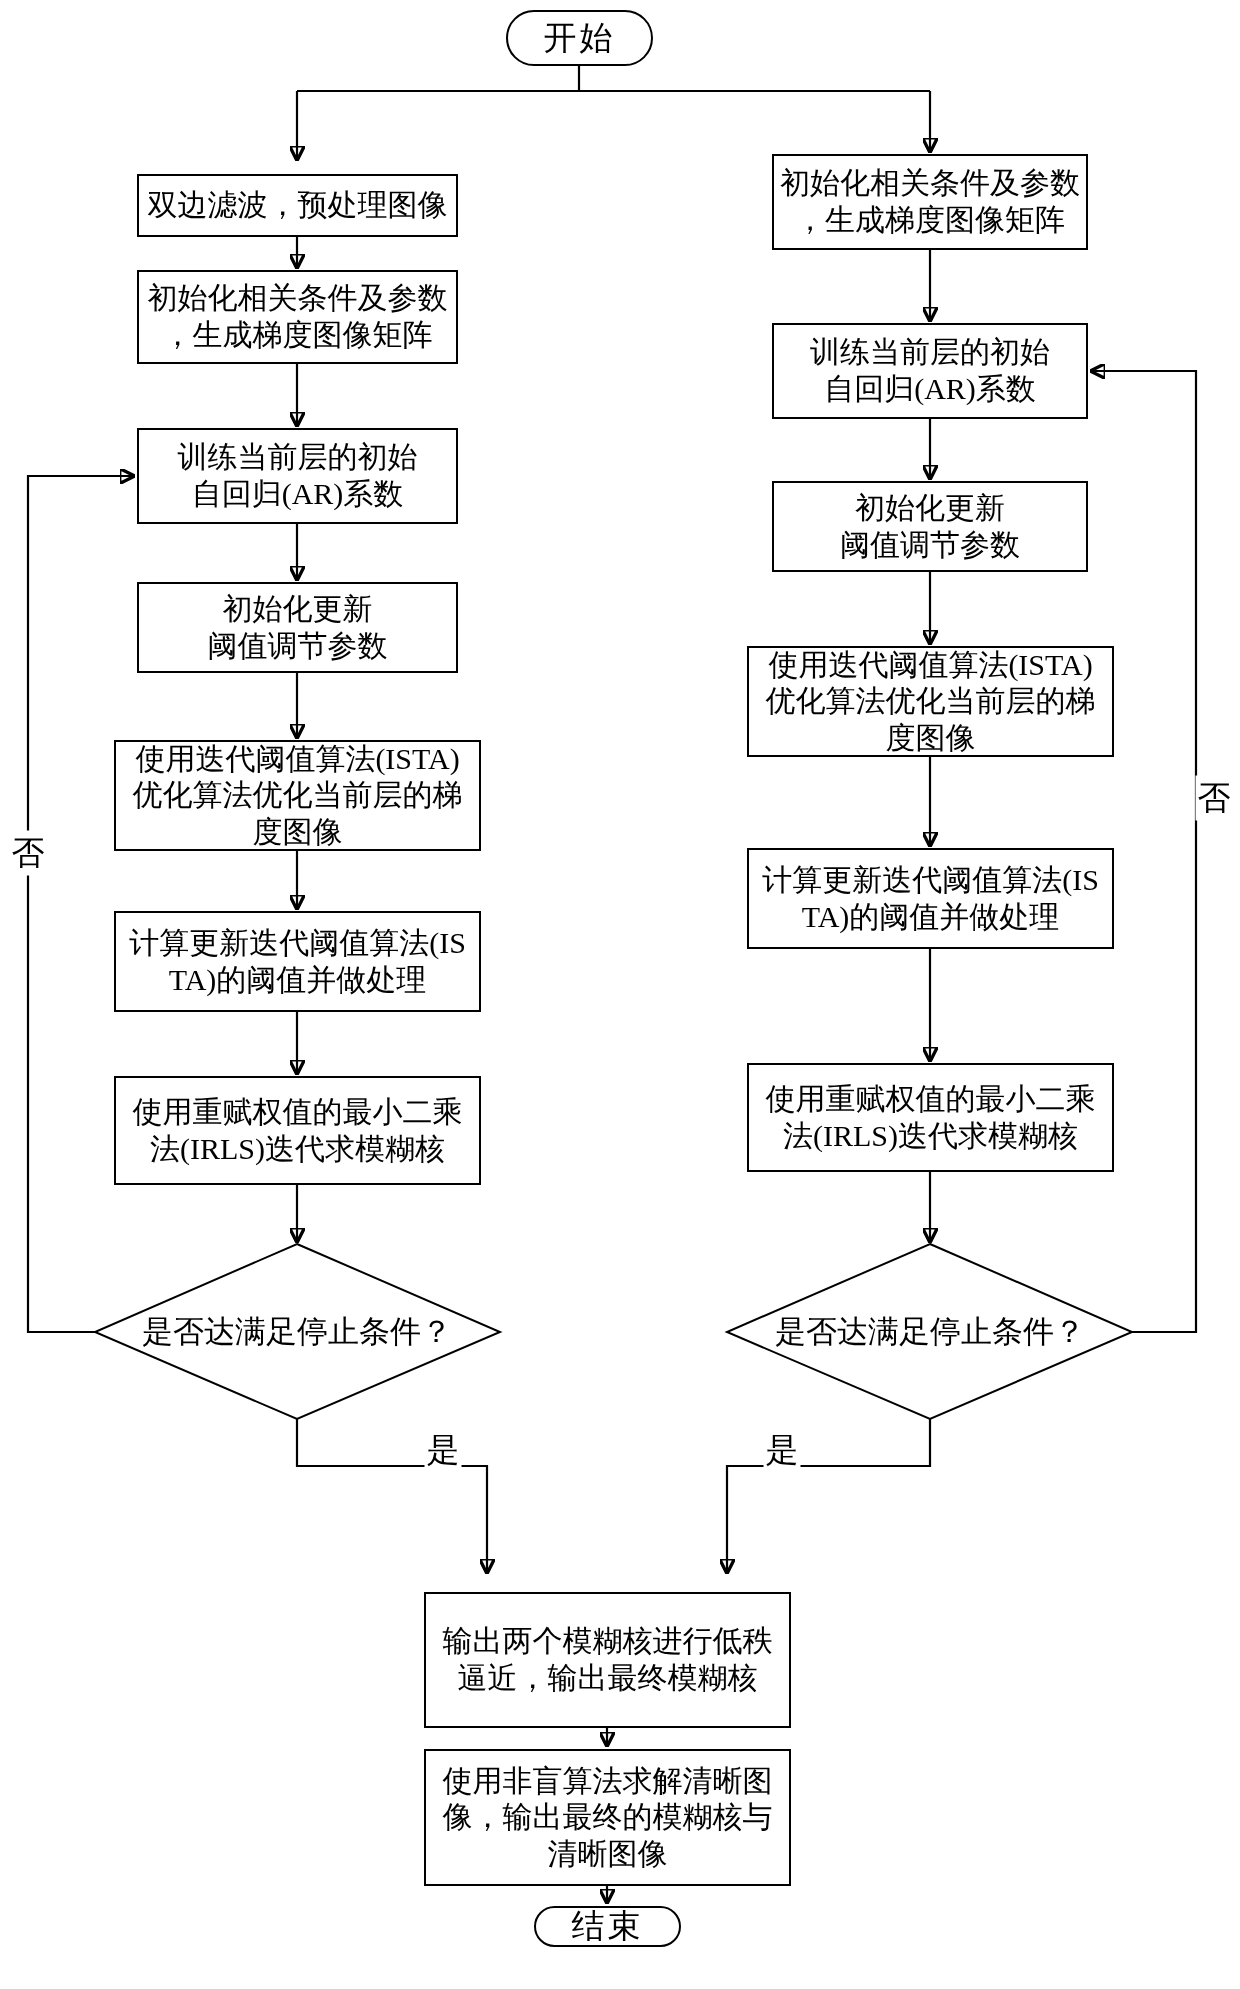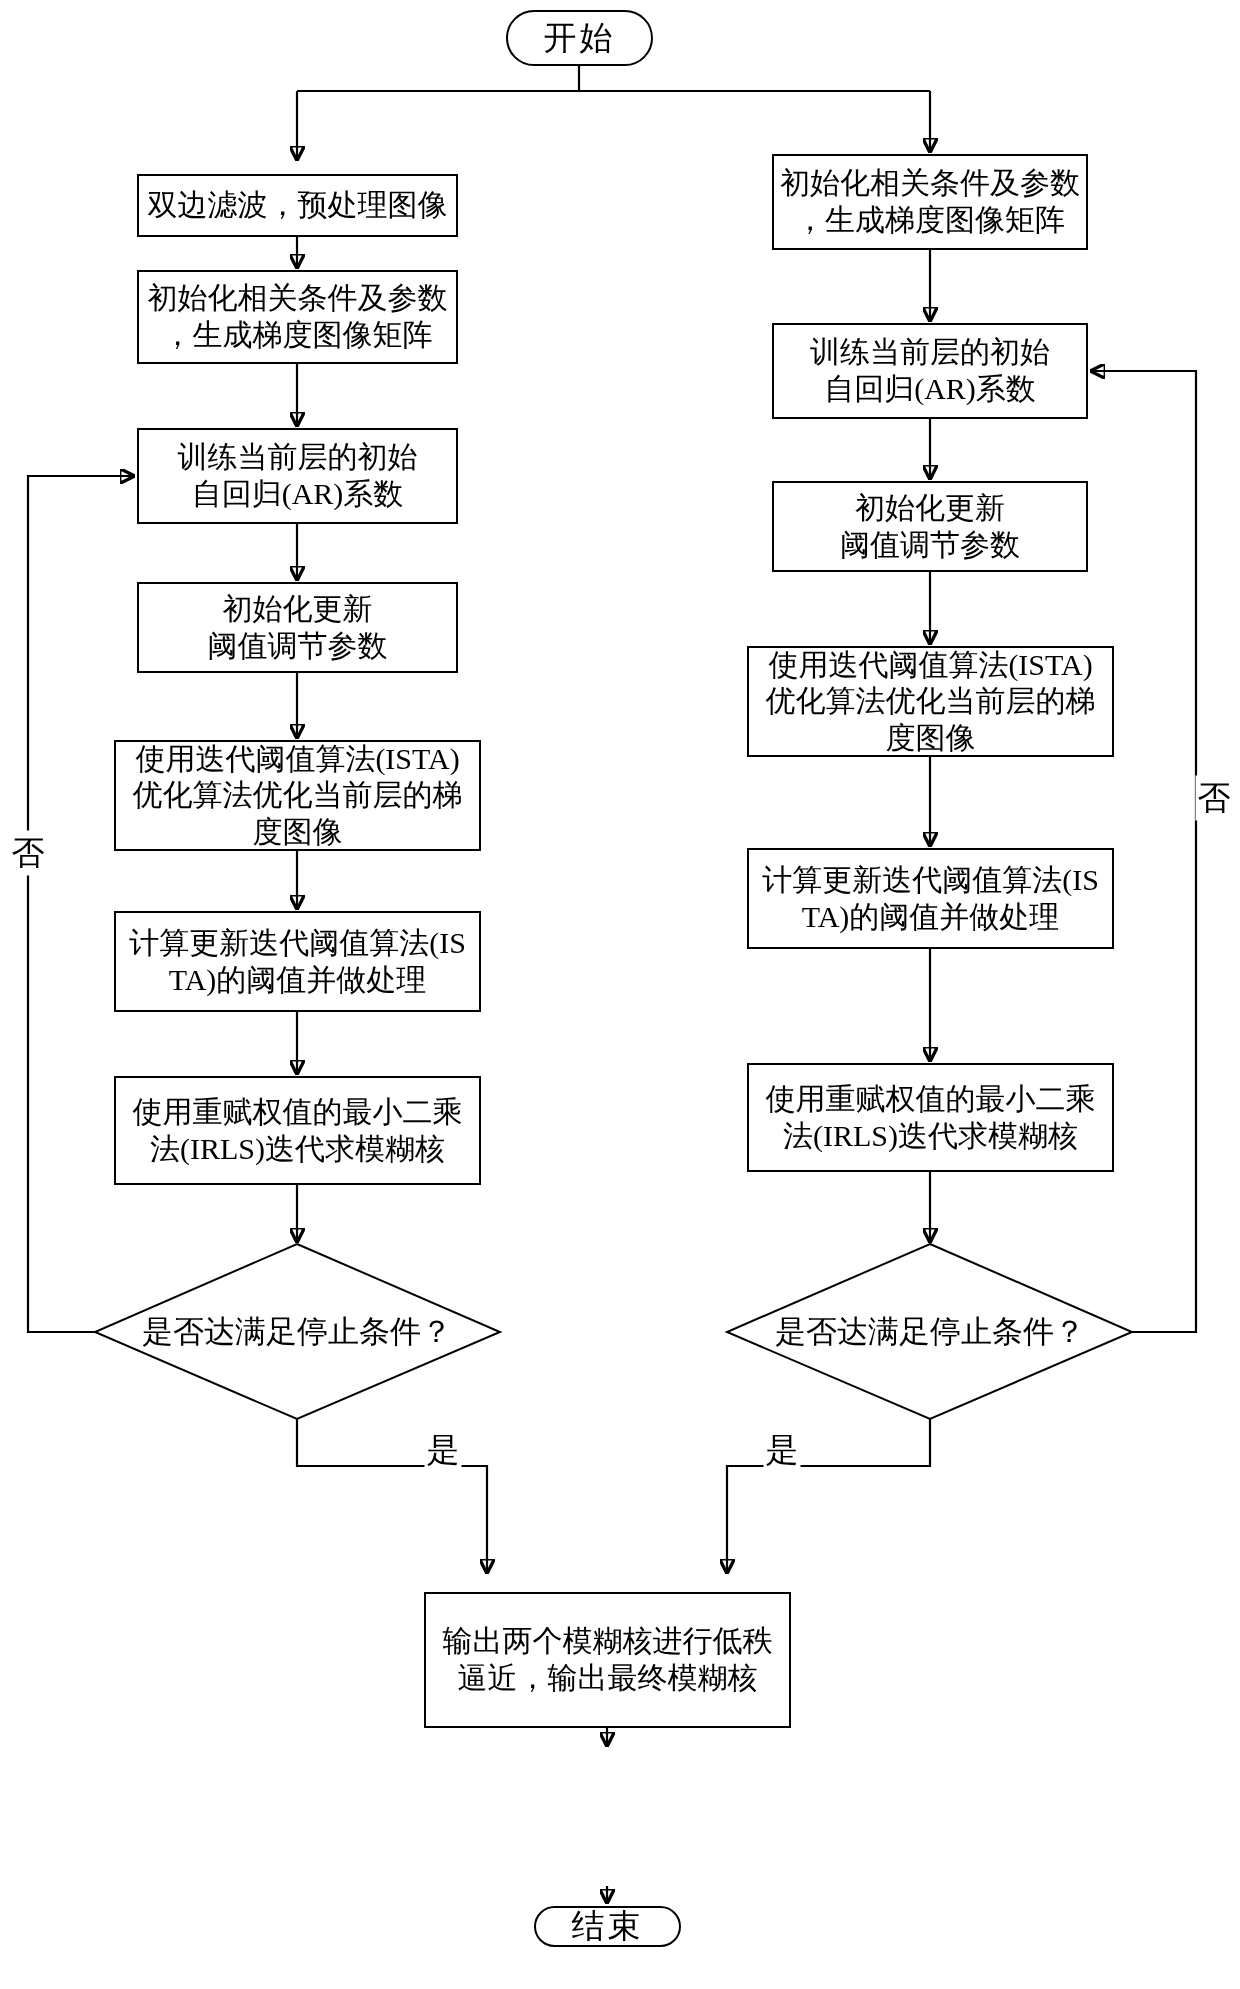--- a/index.html
+++ b/index.html
@@ -127,19 +127,22 @@
 优化算法优化当前层的梯
 度图像</div>
   <div class="node" style="left:747px; top:848px; width:367px; height:101px;">计算更新迭代阈值算法(IS
 TA)的阈值并做处理</div>
   <div class="node" style="left:747px; top:1063px; width:367px; height:109px;">使用重赋权值的最小二乘
 法(IRLS)迭代求模糊核</div>
   <div class="dlabel" style="left:930px; top:1332px;">是否达满足停止条件？</div>
 
   <div class="node" style="left:424px; top:1576px; width:367px; height:136px;margin-top:16px;">输出两个模糊核进行低秩
 逼近，输出最终模糊核</div>
+  <div class="node" style="left:424px; top:1749px; width:367px; height:137px;">使用非盲算法求解清晰图
+像，输出最终的模糊核与
+清晰图像</div>
 
   <div class="elabel" style="left:28px; top:853px;">否</div>
   <div class="elabel" style="left:1214px; top:798px;">否</div>
   <div class="elabel" style="left:443px; top:1450px;">是</div>
   <div class="elabel" style="left:782px; top:1450px;">是</div>
 
 </div>
 
 </body></html>

